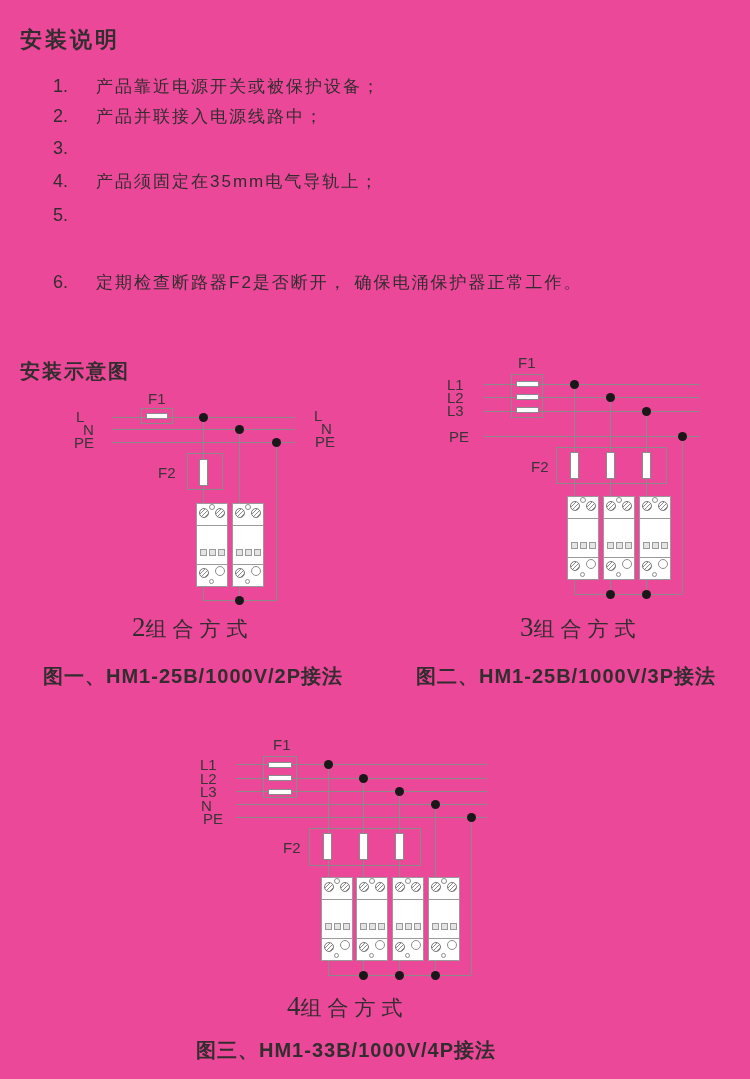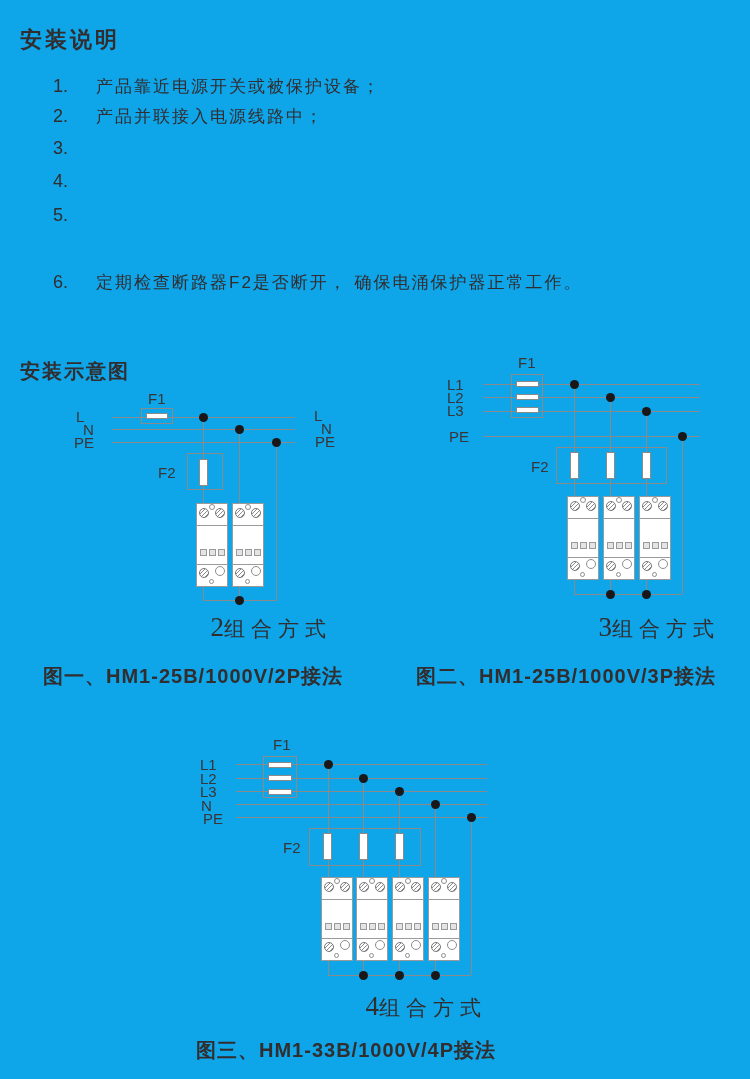--- a/index.html
+++ b/index.html
@@ -1,24 +1,24 @@
 <!DOCTYPE html>
 <html><head>
 <meta charset="utf-8">
 <style>
   html,body{margin:0;padding:0;background:#fff;}
-  .page{position:relative;width:750px;height:1079px;background:#0ea5e9;overflow:hidden;
+  .page{position:relative;width:750px;height:1079px;background:#ec4899;overflow:hidden;
         font-family:"Liberation Sans","DejaVu Sans",sans-serif;color:#322d2e;}
   
   .h1{position:absolute;left:20px;top:25px;font-size:22px;font-weight:600;letter-spacing:3px;}
   .h2{position:absolute;left:20px;top:342px;font-size:20px;font-weight:600;letter-spacing:2px;margin-top:16px;}
   .ins-row{position:absolute;left:53px;display:flex;width:697px;line-height:33px;}
   .ins-num{width:43px;flex:none;font-size:18px;}
   .ins-text{font-size:17px;letter-spacing:2px;white-space:pre;}
-  .combo{position:absolute;width:200px;text-align:right;white-space:nowrap;}
+  .combo{position:absolute;width:200px;text-align:left;white-space:nowrap;}
   .combo .cnum{font-family:"Liberation Serif","DejaVu Serif",serif;font-size:27px;}
   .combo .ctxt{font-size:21px;letter-spacing:6px;}
   .figcap{position:absolute;width:300px;text-align:right;font-size:20px;font-weight:600;
           letter-spacing:1px;white-space:nowrap;}
   
   .hl,.vl,.obox,.fuse,.jdot,.lab{position:absolute;}
   .hl{height:1px;background:#8a8a8a;}
   .vl{width:1px;background:#8a8a8a;}
   .obox{border:1px solid #8a8a8a;background:transparent;box-sizing:border-box;}
   .fuse{border:1px solid #8a8a8a;background:#ffffff;box-sizing:border-box;}
@@ -52,20 +52,21 @@
   </div>
   <div class="ins-row" style="top:100px">
     <span class="ins-num">2.</span>
     <span class="ins-text">产品并联接入电源线路中；</span>
   </div>
   <div class="ins-row" style="top:132px">
     <span class="ins-num">3.</span>
   </div>
   <div class="ins-row" style="top:165px">
     <span class="ins-num">4.</span>
+    <span class="ins-text">产品须固定在35mm电气导轨上；</span>
   </div>
   <div class="ins-row" style="top:199px">
     <span class="ins-num">5.</span>
   </div>
   <div class="ins-row" style="top:266px">
     <span class="ins-num">6.</span>
     <span class="ins-text">定期检查断路器F2是否断开， 确保电涌保护器正常工作。</span>
   </div>
 
   <div class="h2">安装示意图</div>

